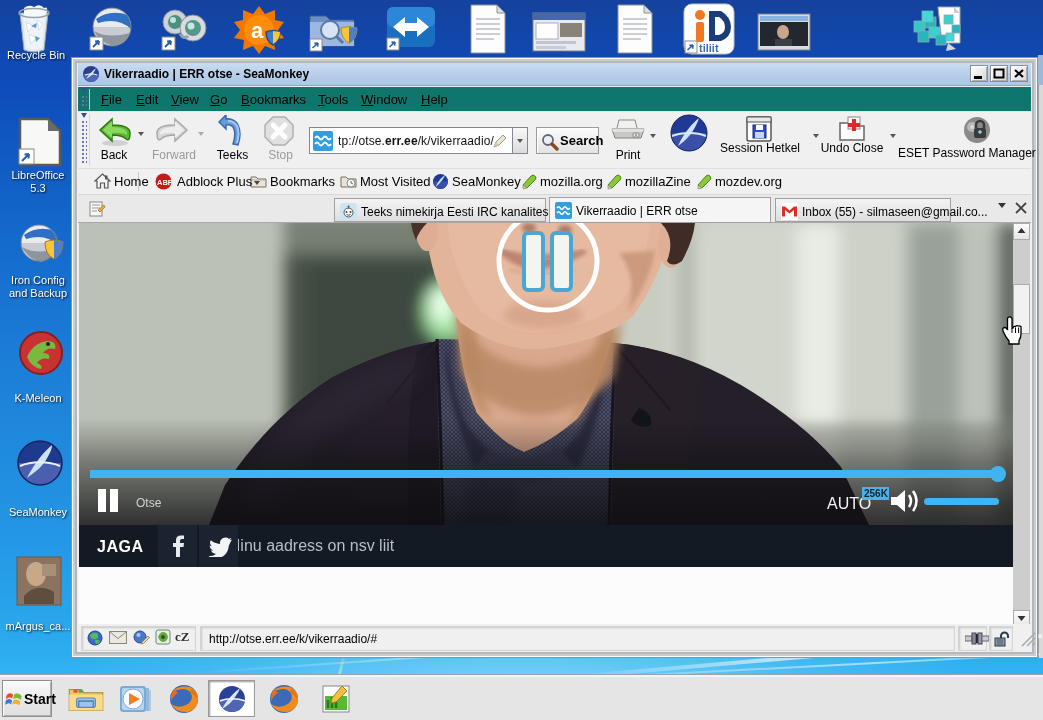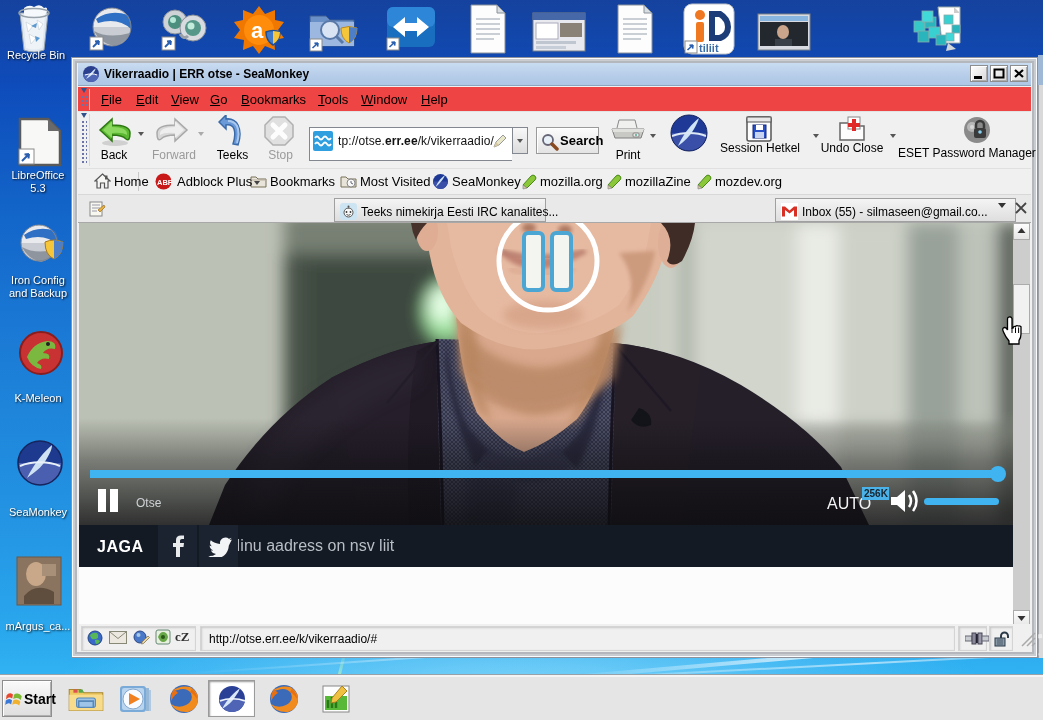--- a/index.html
+++ b/index.html
@@ -15,33 +15,33 @@
 
 #win { position:absolute; left:71px; top:57px; width:967px; height:601px;
   background:#f0f0f0; border:1px solid #8e9199; box-shadow: inset 0 0 0 1px #fbfcfd, inset 0 0 0 3px #c9ccd0, inset 0 0 0 5px #b4b8bd; }
 #titlebar { position:absolute; left:6px; top:5px; right:6px; height:23px;
   background:linear-gradient(180deg,#c9dcf1 0%, #b7cde9 55%, #aec7e5 100%);
   border-bottom:1px solid #8fa4bd; }
 #titlebar .ttext { position:absolute; left:26px; top:4px; font-size:12px; color:#000;font-weight:bold; }
 .winbtn { width:18px; height:17px; background:linear-gradient(135deg,#ffffff,#ececec 50%,#d6d6d6); border:1px solid #8e8e8e;
   box-shadow: inset 1px 1px 0 #fff, inset -1px -1px 0 #adadad; display:inline-block; position:absolute; top:2px; }
 
-#menubar { position:absolute; left:6px; top:29px; right:6px; height:25px; background:#ef4444; border-bottom:1px solid #e3e3e3;text-align:right; }
+#menubar { position:absolute; left:6px; top:29px; right:6px; height:25px; background:#0f766e; border-bottom:1px solid #e3e3e3;text-align:right; }
 #menubar .mi { position:absolute; top:5px; font-size:13px; color:#000; }
 #menubar .mi u { text-decoration:underline; }
 .grippy { position:absolute; left:3px; top:3px; width:6px; bottom:3px;
   background-image:radial-gradient(#6a74a8 1px, rgba(0,0,0,0) 1.4px); background-size:4px 4px; background-position:0 0; }
 
 #toolbar { position:absolute; left:6px; top:54px; right:6px; height:57px; background:#f0f0f0; border-bottom:1px solid #e0e0e0; }
 .tb-label { position:absolute; font-size:12px; color:#000; text-align:center; }
 .tb-label.dis { color:#9a9a9a; }
 .dropmark { position:absolute; width:0; height:0; border-left:3px solid transparent; border-right:3px solid transparent; border-top:4px solid #555; }
 .dropmark.dis { border-top-color:#aaa; }
 
-#urlbar { position:absolute; left:231px; top:15px; width:203px; height:34px; background:#fff; border:1px solid #828790; border-right:none; }
+#urlbar { position:absolute; left:231px; top:15px; width:203px; height:27px; background:#fff; border:1px solid #828790; border-right:none; }
 #urlbar .utext { position:absolute; left:28px; top:6px; font-size:12px; letter-spacing:0.1px; color:#111; white-space:nowrap; }
 #urldrop { position:absolute; left:434px; top:15px; width:16px; height:27px; background:linear-gradient(180deg,#f8f8f8,#dcdcdc); border:1px solid #828790; }
 #searchbtn { position:absolute; left:458px; top:15px; width:63px; height:27px; background:linear-gradient(180deg,#fcfcfc,#e3e3e3); border:1px solid #9a9a9a; box-shadow:inset 1px 1px 0 #fff; font-size:13px; font-weight:bold; color:#000; }
 
 #bmbar { position:absolute; left:6px; top:111px; right:6px; height:26px; background:#f0f0f0; border-bottom:1px solid #d8d8d8; }
 .bm { position:absolute; top:5px; font-size:13px; color:#000; white-space:nowrap; }
 .bmico { position:absolute; top:4px; width:17px; height:17px; }
 
 #tabbar { position:absolute; left:6px; top:137px; right:6px; height:28px; background:#e9e9e9; border-bottom:1px solid #a8a8a8; }
 .tab { position:absolute; top:3px; height:24px; background:linear-gradient(180deg,#f4f4f4,#dedede); border:1px solid #a0a0a0; font-size:12px; color:#000; }
@@ -426,21 +426,31 @@
           <rect width="17" height="17" rx="3" fill="#cde4f2"></rect>
           <circle cx="8.5" cy="9.5" r="4.5" fill="#f8f8f8" stroke="#555" stroke-width="1"></circle>
           <circle cx="6.5" cy="9" r="0.9" fill="#333"></circle>
           <circle cx="10.5" cy="9" r="0.9" fill="#333"></circle>
           <path d="M6.5,11.5 Q8.5,13 10.5,11.5" stroke="#555" fill="none"></path>
           <circle cx="8.5" cy="3.5" r="1" fill="#555"></circle>
           <path d="M8.5,4.5 L8.5,5.5" stroke="#555"></path>
         </svg>
         <span class="ttl">Teeks nimekirja Eesti IRC kanalites...</span>
       </div>
-    <div class="tab" style="left:697px; width:241px;">
+    <div class="tab active" style="left:471px; width:222px;">
+        <svg class="tico" viewBox="0 0 17 17">
+          <rect width="17" height="17" rx="2" fill="#2f9fe0"></rect>
+          <g fill="none" stroke="#fff" stroke-width="1.5">
+            <path d="M2,6 q1.6,-2.4 3.2,0 q1.6,2.4 3.2,0 q1.6,-2.4 3.2,0 q1.6,2.4 3.2,0"></path>
+            <path d="M2,11 q1.6,-2.4 3.2,0 q1.6,2.4 3.2,0 q1.6,-2.4 3.2,0 q1.6,2.4 3.2,0"></path>
+          </g>
+        </svg>
+        <span class="ttl">Vikerraadio | ERR otse</span>
+      </div>
+    <div class="tab" style="left:697px; width:176px;">
         <svg class="tico" viewBox="0 0 17 17">
           <rect width="17" height="17" fill="#fff"></rect>
           <path d="M1,3 L8.5,9.5 L16,3 L16,14 L1,14 Z" fill="none"></path>
           <path d="M1,3.5 L1,13.5 L4,13.5 L4,7 L8.5,10.5 L13,7 L13,13.5 L16,13.5 L16,3.5 L13,3.5 L8.5,7.5 L4,3.5 Z" fill="#d83025"></path>
         </svg>
         <span class="ttl">Inbox (55) - silmaseen@gmail.co...</span>
       </div>
 <div class="abs" style="left:920px; top:8px; width:0; height:0; border-left:4px solid transparent; border-right:4px solid transparent; border-top:5px solid #333;"></div>
 <svg class="abs" style="left:936px; top:6px;" width="14" height="14" viewBox="0 0 14 14">
         <path d="M2,2 L12,12 M12,2 L2,12" stroke="#444" stroke-width="1.8"></path>

